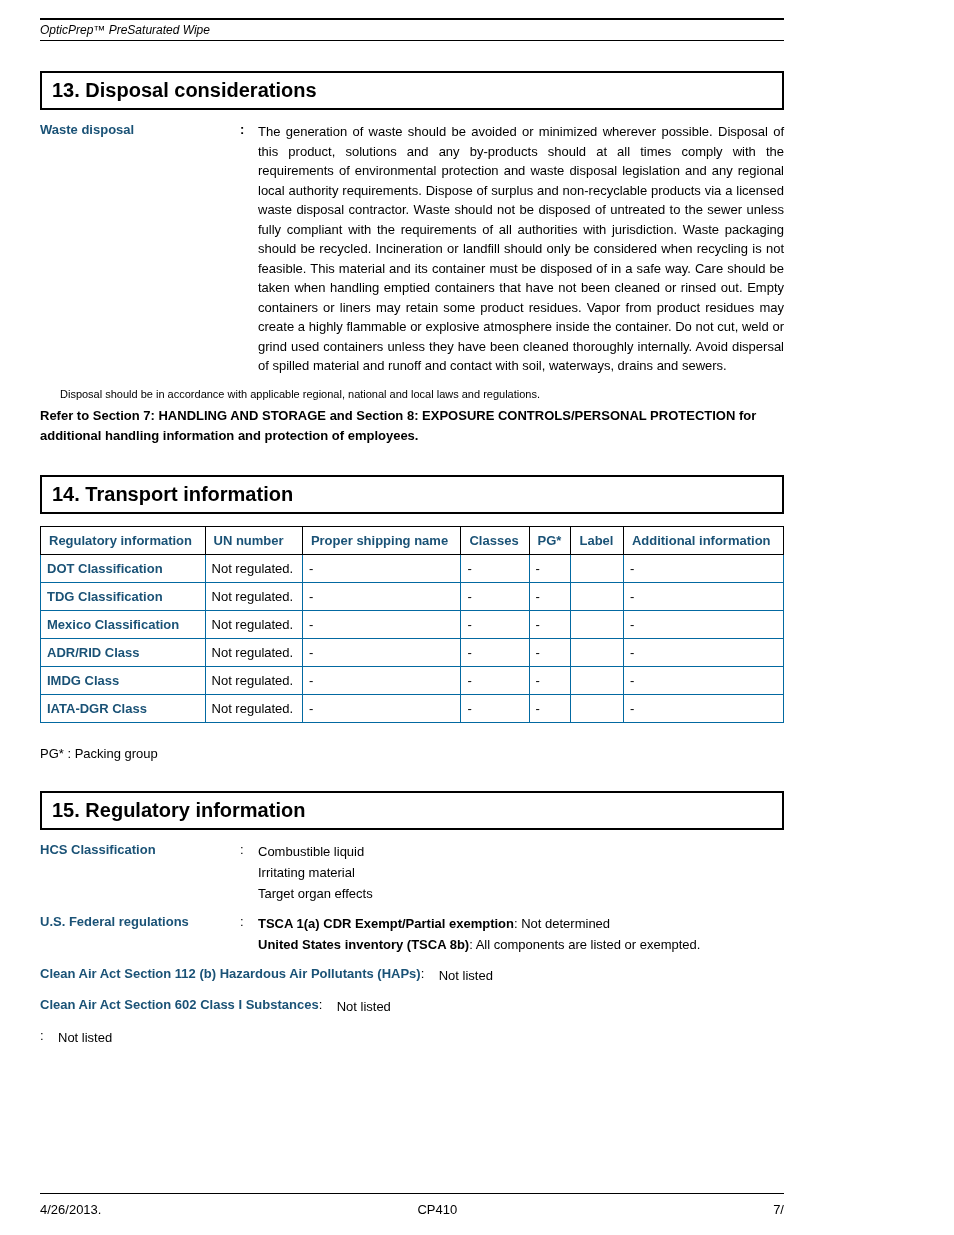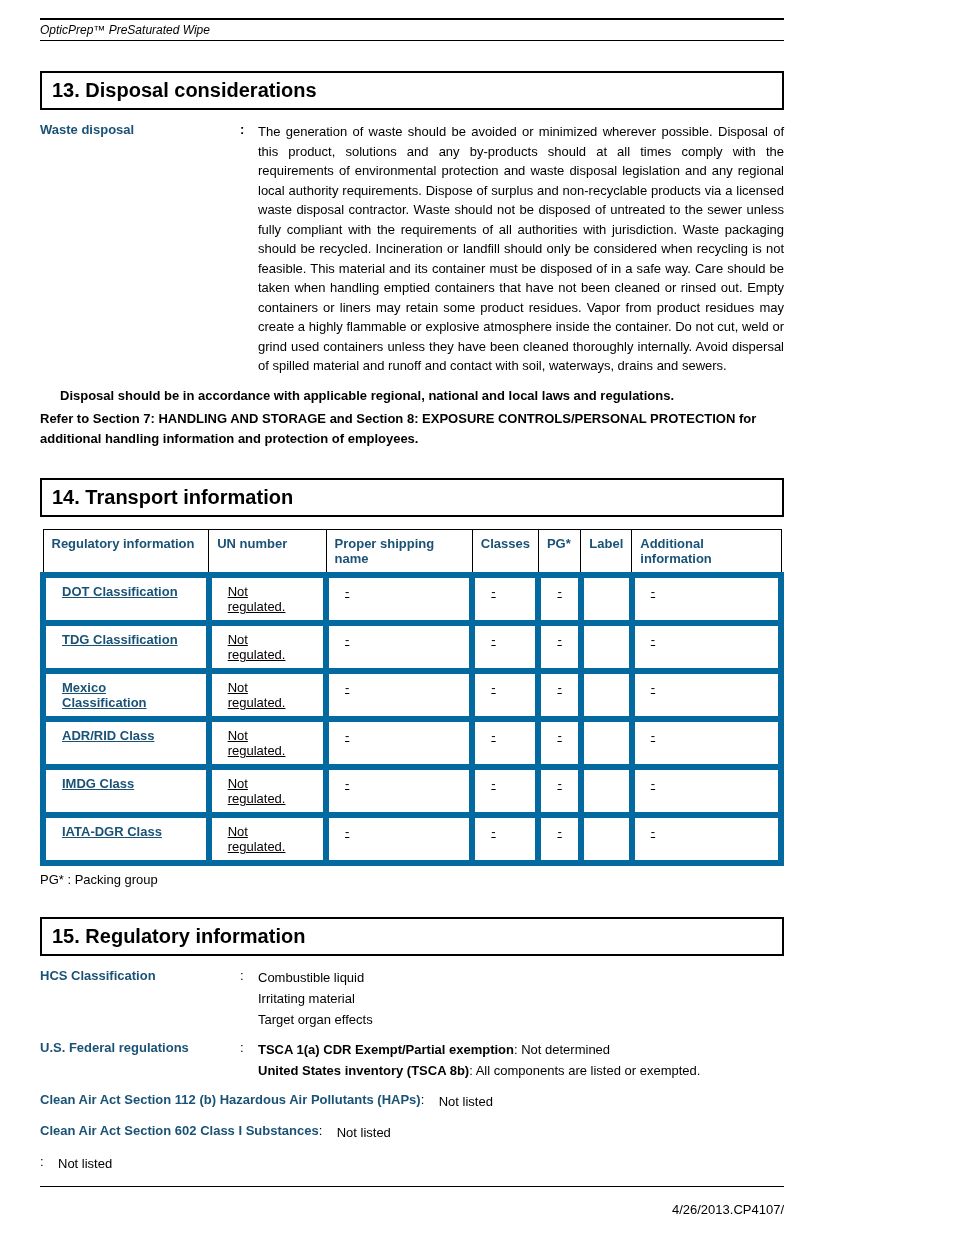--- a/index.html
+++ b/index.html
@@ -54,54 +54,53 @@
       min-width: 18px;
       font-weight: bold;
     }
     .disposal-text {
       flex: 1;
       font-size: 13px;
       line-height: 1.5;
       text-align: justify;
     }
     .disposal-note {
-      font-size: 13px;
-      font-weight: bold;
+      font-size: 11px;
+      font-weight: normal;
       margin-bottom: 4px;
       line-height: 1.5;
       padding-left: 20px;
     }
     .disposal-note2 {
       font-size: 13px;
       font-weight: bold;
       margin-bottom: 8px;
       line-height: 1.5;
     }
 
     
     .transport-table {
       width: 100%;
       border-collapse: collapse;
-      margin-bottom: 6px;
+      margin-bottom: 23px;
       font-size: 13px;
     }
     .transport-table th {
       border: 1px solid #000;
       padding: 6px 8px;
       text-align: left;
       color: #1a5276;
       font-weight: bold;
       background: #fff;
       vertical-align: top;
     }
     .transport-table td {
-      border: 6px solid #0369a1;
-      padding: 6px 16px;
+      border: 1px solid #0369a1;
+      padding: 6px 6px;
       vertical-align: top;
-      text-decoration: underline;
     }
     .transport-table td.blue-cell {
       color: #1a5276;
       font-weight: bold;
     }
     .packing-note {
       font-size: 13px;
       margin-bottom: 14px;
     }
 
@@ -126,24 +125,24 @@
     }
     .reg-text .bold { font-weight: bold; }
 
     
     .footer {
       position: absolute;
       bottom: 18px;
       left: 40px;
       right: 40px;
       display: flex;
-      justify-content: flex-end;
+      justify-content: space-between;
       font-size: 13px;
       border-top: 1px solid #000;
-      padding-top: 15px;
+      padding-top: 8px;
     }
   </style>
 </head>
 <body>
 
 <div class="page">
 
   <div class="header-line">
     <span>OpticPrep™ PreSaturated Wipe</span>
   </div>

